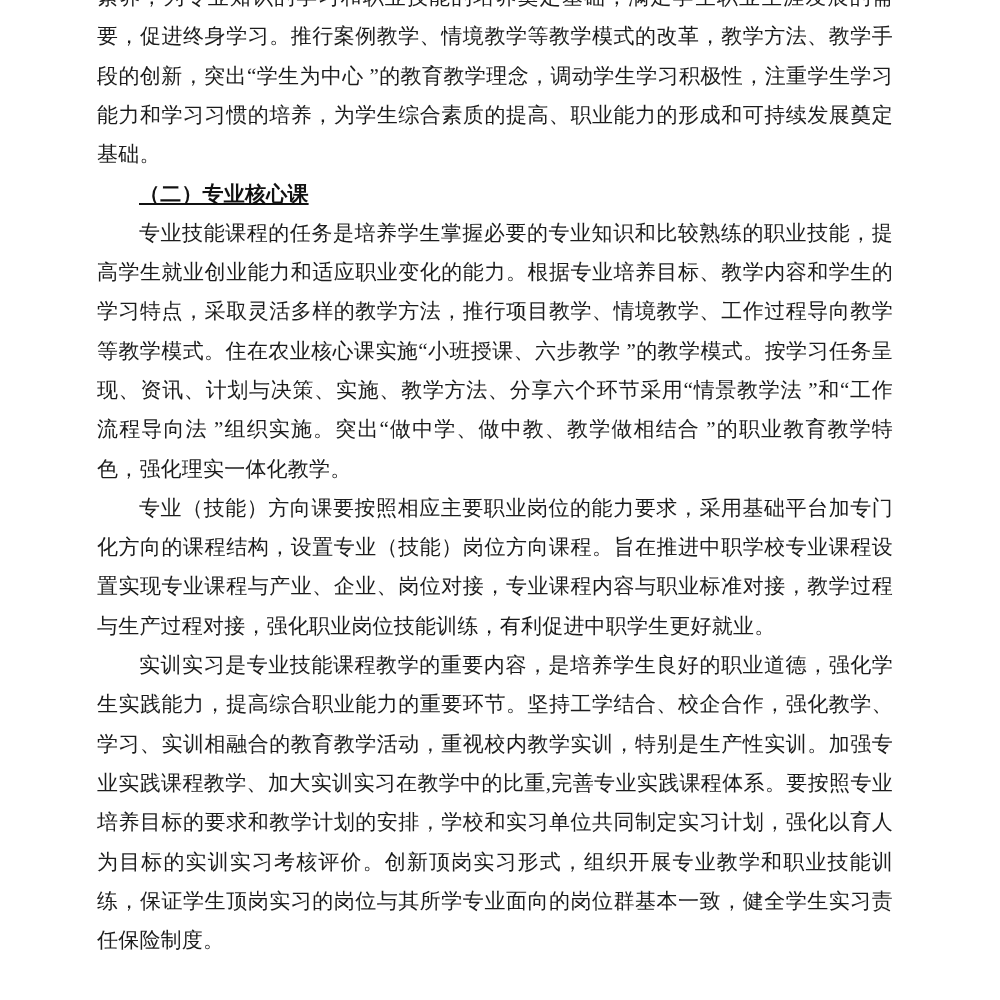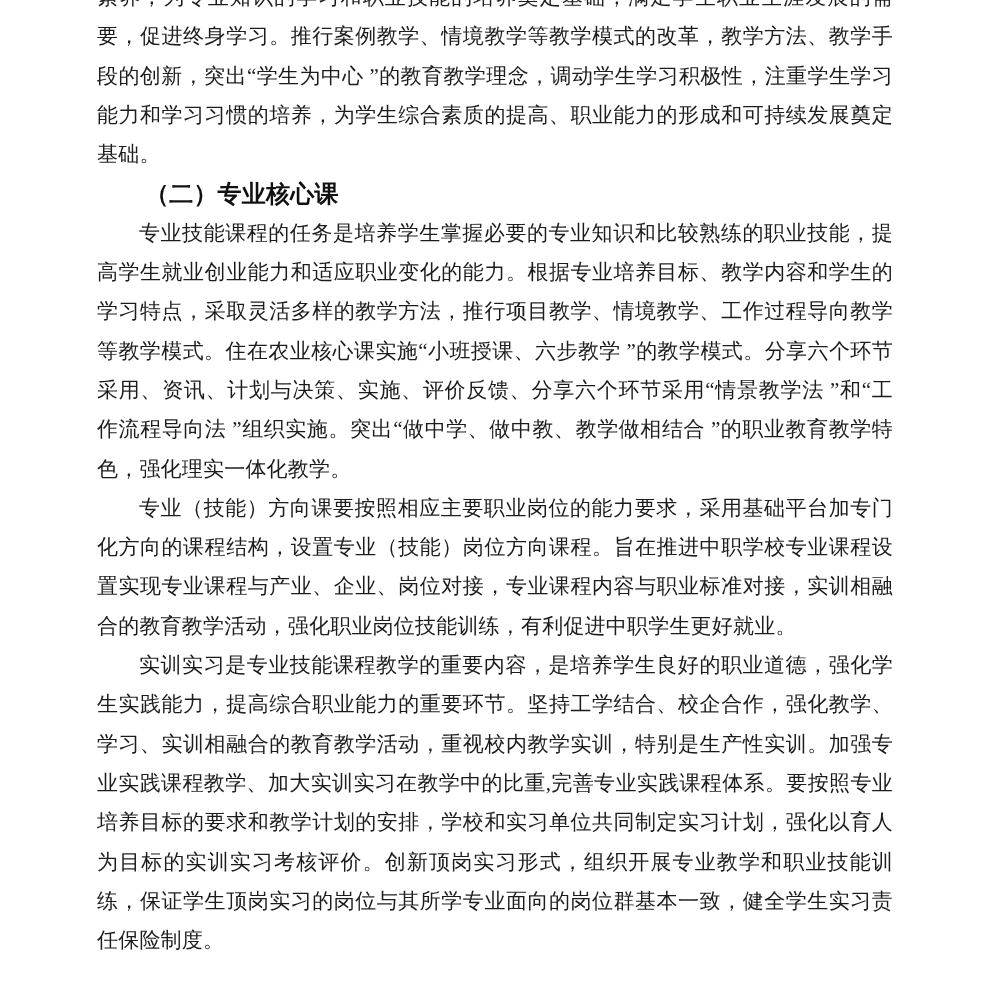--- a/index.html
+++ b/index.html
@@ -30,33 +30,34 @@
     text-align: justify;
     text-indent: 2em;
     letter-spacing: 0.2px;
   }
   .para.continued {
     text-indent: 0;
   }
   .heading {
     margin: 0;
     font-family: "Liberation Sans", sans-serif;
-    font-size: 24px;
+    font-size: 21px;
     line-height: 39.3px;
     font-weight: 700;
     color: #111111;
     text-indent: 2em;
     letter-spacing: 0.2px;
+    text-decoration: underline;
   }
 </style>
 </head>
 <body>
 
 <div class="page">
   <div class="content">
     <p class="para continued">素养；为专业知识的学习和职业技能的培养奠定基础，满足学生职业生涯发展的需要，促进终身学习。推行案例教学、情境教学等教学模式的改革，教学方法、教学手段的创新，突出“学生为中心 ”的教育教学理念，调动学生学习积极性，注重学生学习能力和学习习惯的培养，为学生综合素质的提高、职业能力的形成和可持续发展奠定基础。</p>
     <p class="heading">（二）专业核心课</p>
-    <p class="para">专业技能课程的任务是培养学生掌握必要的专业知识和比较熟练的职业技能，提高学生就业创业能力和适应职业变化的能力。根据专业培养目标、教学内容和学生的学习特点，采取灵活多样的教学方法，推行项目教学、情境教学、工作过程导向教学等教学模式。住在农业核心课实施“小班授课、六步教学 ”的教学模式。分享六个环节采用、资讯、计划与决策、实施、评价反馈、分享六个环节采用“情景教学法 ”和“工作流程导向法 ”组织实施。突出“做中学、做中教、教学做相结合 ”的职业教育教学特色，强化理实一体化教学。</p>
-    <p class="para">专业（技能）方向课要按照相应主要职业岗位的能力要求，采用基础平台加专门化方向的课程结构，设置专业（技能）岗位方向课程。旨在推进中职学校专业课程设置实现专业课程与产业、企业、岗位对接，专业课程内容与职业标准对接，实训相融合的教育教学活动，强化职业岗位技能训练，有利促进中职学生更好就业。</p>
+    <p class="para">专业技能课程的任务是培养学生掌握必要的专业知识和比较熟练的职业技能，提高学生就业创业能力和适应职业变化的能力。根据专业培养目标、教学内容和学生的学习特点，采取灵活多样的教学方法，推行项目教学、情境教学、工作过程导向教学等教学模式。住在农业核心课实施“小班授课、六步教学 ”的教学模式。按学习任务呈现、资讯、计划与决策、实施、教学方法、分享六个环节采用“情景教学法 ”和“工作流程导向法 ”组织实施。突出“做中学、做中教、教学做相结合 ”的职业教育教学特色，强化理实一体化教学。</p>
+    <p class="para">专业（技能）方向课要按照相应主要职业岗位的能力要求，采用基础平台加专门化方向的课程结构，设置专业（技能）岗位方向课程。旨在推进中职学校专业课程设置实现专业课程与产业、企业、岗位对接，专业课程内容与职业标准对接，教学过程与生产过程对接，强化职业岗位技能训练，有利促进中职学生更好就业。</p>
     <p class="para">实训实习是专业技能课程教学的重要内容，是培养学生良好的职业道德，强化学生实践能力，提高综合职业能力的重要环节。坚持工学结合、校企合作，强化教学、学习、实训相融合的教育教学活动，重视校内教学实训，特别是生产性实训。加强专业实践课程教学、加大实训实习在教学中的比重,完善专业实践课程体系。要按照专业培养目标的要求和教学计划的安排，学校和实习单位共同制定实习计划，强化以育人为目标的实训实习考核评价。创新顶岗实习形式，组织开展专业教学和职业技能训练，保证学生顶岗实习的岗位与其所学专业面向的岗位群基本一致，健全学生实习责任保险制度。</p>
 
   </div>
 </div>
 
 </body></html>

